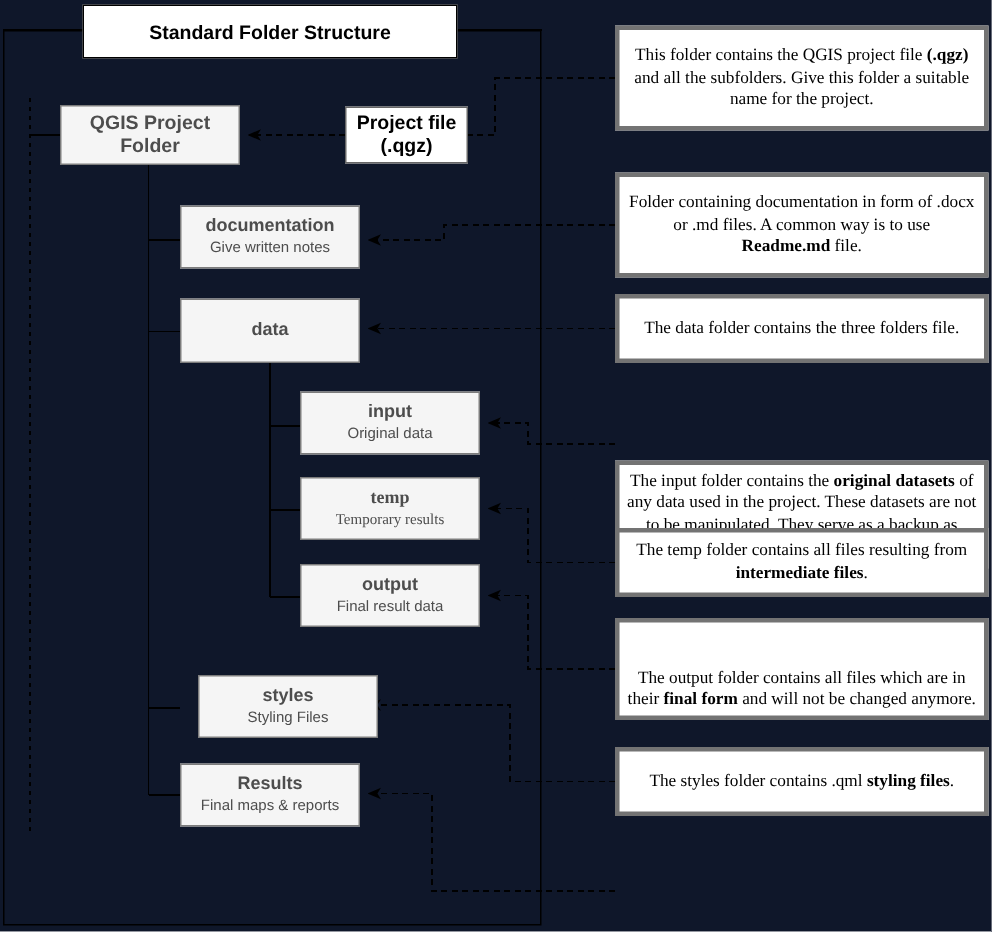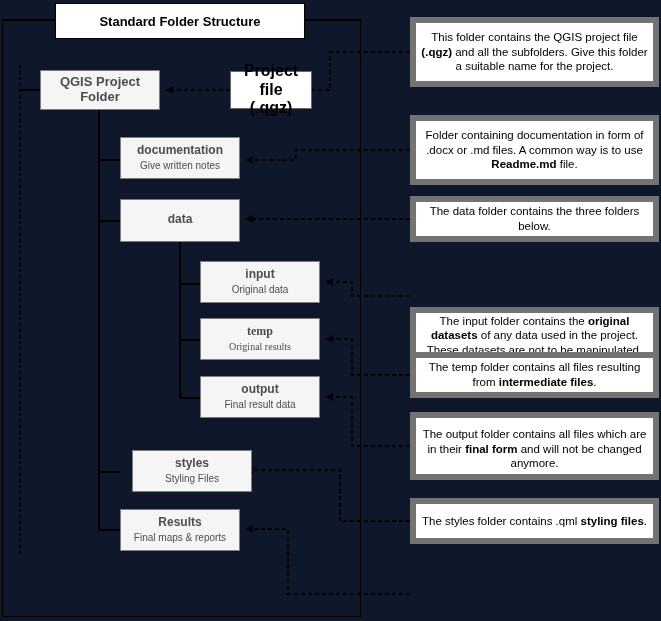--- a/index.html
+++ b/index.html
@@ -55,48 +55,49 @@
   .node.root .title {
     font-size: 13px;
     font-weight: bold;
   }
   .node.plain {
     background: #ffffff;
     border: 1px solid #666666;
   }
   .node.plain .title {
     color: #000000;
-    font-size: 16px;
+    font-size: 13px;
   }
   .titlebox {
     position: absolute;
     box-sizing: border-box;
     background: #ffffff;
     border: 1px solid #000000;
     display: flex;
     align-items: center;
     justify-content: center;
     text-align: center;
     font-weight: bold;
     font-size: 13px;
     color: #000000;
   }
   .note {
     position: absolute;
     box-sizing: border-box;
     background: #ffffff;
-    border: 6px solid #737373;
+    border: 3px solid #737373;
     display: flex;
     align-items: center;
     justify-content: center;
     text-align: center;
     padding: 3px 5px;
     font-size: 11.5px;
     color: #000000;
     line-height: 1.28;
+    font-family: Liberation Serif, serif;
   }
   .note b { font-weight: bold; }
   .outerframe {
     position: absolute;
     box-sizing: border-box;
     border: 1px solid #000000;
     background: transparent;
   }
 </style>
 </head>
@@ -179,21 +180,21 @@
     <span class="sub"></span>
   </div>
 
   <div class="node" style="left:200px; top:261px; width:120px; height:42px;">
     <span class="title">input</span>
     <span class="sub">Original data</span>
   </div>
 
   <div class="node" style="left:200px; top:318px; width:120px; height:42px;font-family:Liberation Serif, serif;">
     <span class="title">temp</span>
-    <span class="sub">Original results</span>
+    <span class="sub">Temporary results</span>
   </div>
 
   <div class="node" style="left:200px; top:376px; width:120px; height:42px;">
     <span class="title">output</span>
     <span class="sub">Final result data</span>
   </div>
 
   <div class="node" style="left:132px; top:450px; width:120px; height:42px;">
     <span class="title">styles</span>
     <span class="sub">Styling Files</span>
@@ -206,21 +207,21 @@
 
   <div class="note" style="left:410px; top:17px; width:249px; height:70px;">
     <span>This folder contains the QGIS project file <b>(.qgz)</b> and all the subfolders. Give this folder a suitable name for the project.</span>
   </div>
 
   <div class="note" style="left:410px; top:115px; width:249px; height:70px;">
     <span>Folder containing documentation in form of .docx or .md files. A common way is to use <b>Readme.md</b> file.</span>
   </div>
 
   <div class="note" style="left:410px; top:196px; width:249px; height:46px;">
-    <span>The data folder contains the three folders below.</span>
+    <span>The data folder contains the three folders file.</span>
   </div>
 
   <div class="note" style="left:410px; top:260px; width:249px; height:72px;margin-top:47px;">
     <span>The input folder contains the <b>original datasets</b> of any data used in the project. These datasets are not to be manipulated. They serve as a backup as well.</span>
   </div>
 
   <div class="note" style="left:410px; top:352px; width:249px; height:46px;">
     <span>The temp folder contains all files resulting from <b>intermediate files</b>.</span>
   </div>
 

